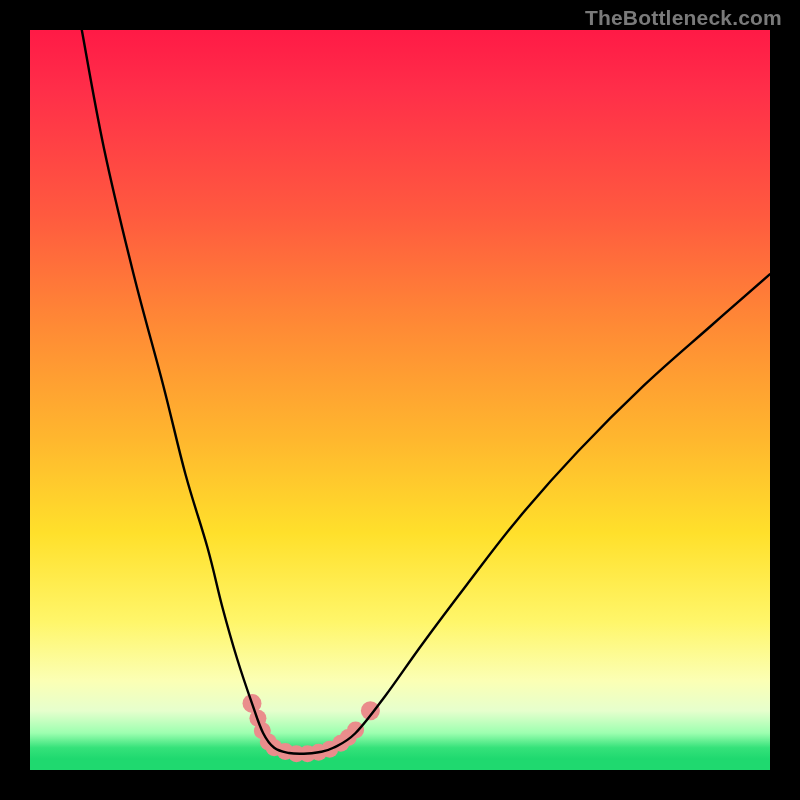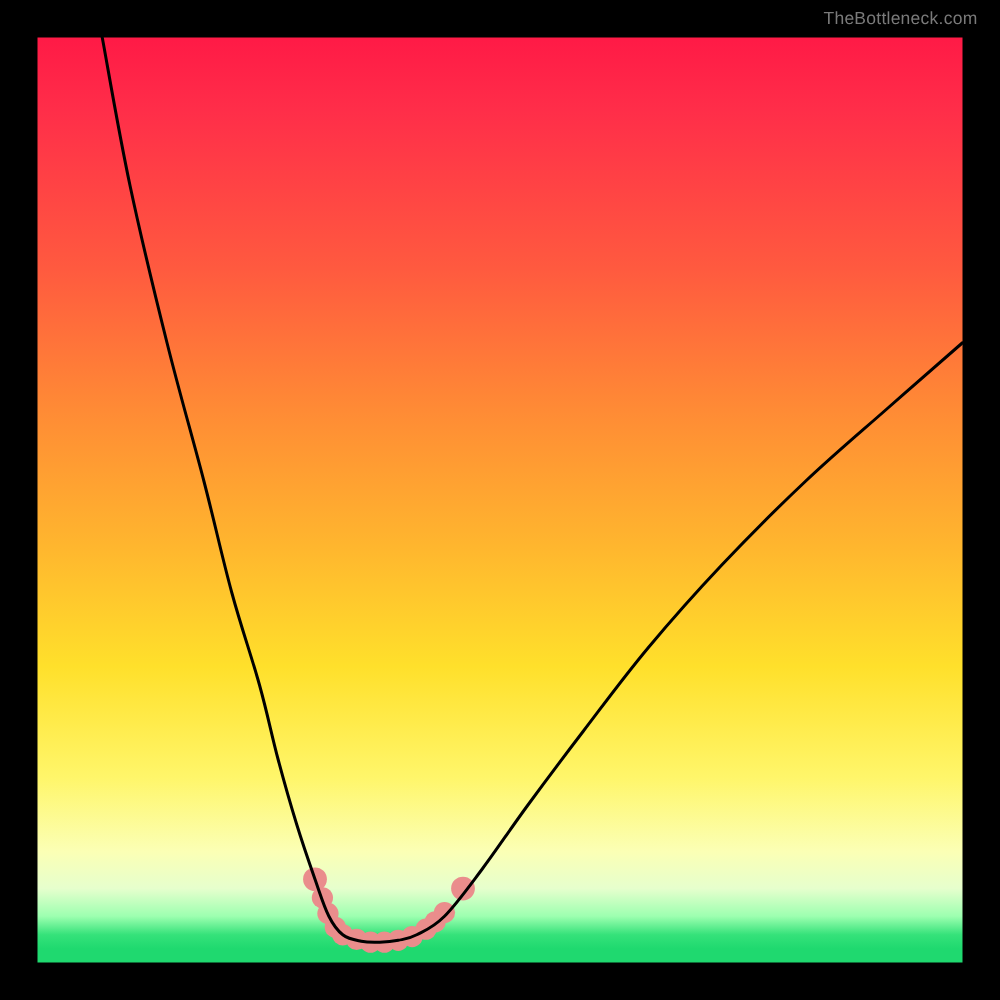--- a/index.html
+++ b/index.html
@@ -41,23 +41,23 @@
       #35e27a 97%,
       #1fd96f 98.5%,
       #1fd96f 100%
     );
   }
   .watermark {
     position: absolute;
     top: 6px;
     right: 18px;
     color: #7a7a7a;
-    font-size: 14px;
+    font-size: 21px;
     letter-spacing: 0.2px;
-    font-weight: 400;
+    font-weight: 700;
     user-select: none;
   }
   svg.curve {
     position: absolute;
     left: 0;
     top: 0;
     width: 740px;
     height: 740px;
     overflow: visible;
   }

